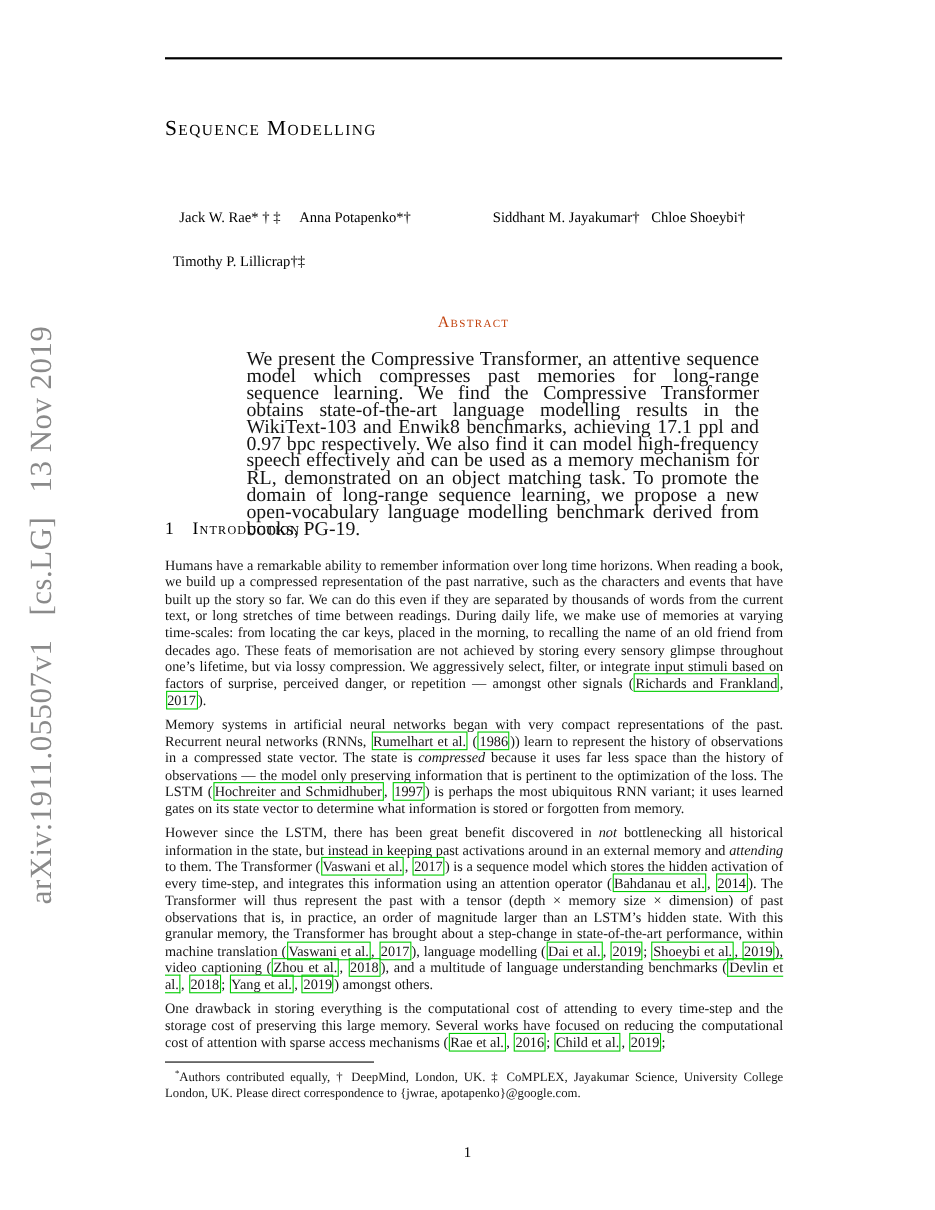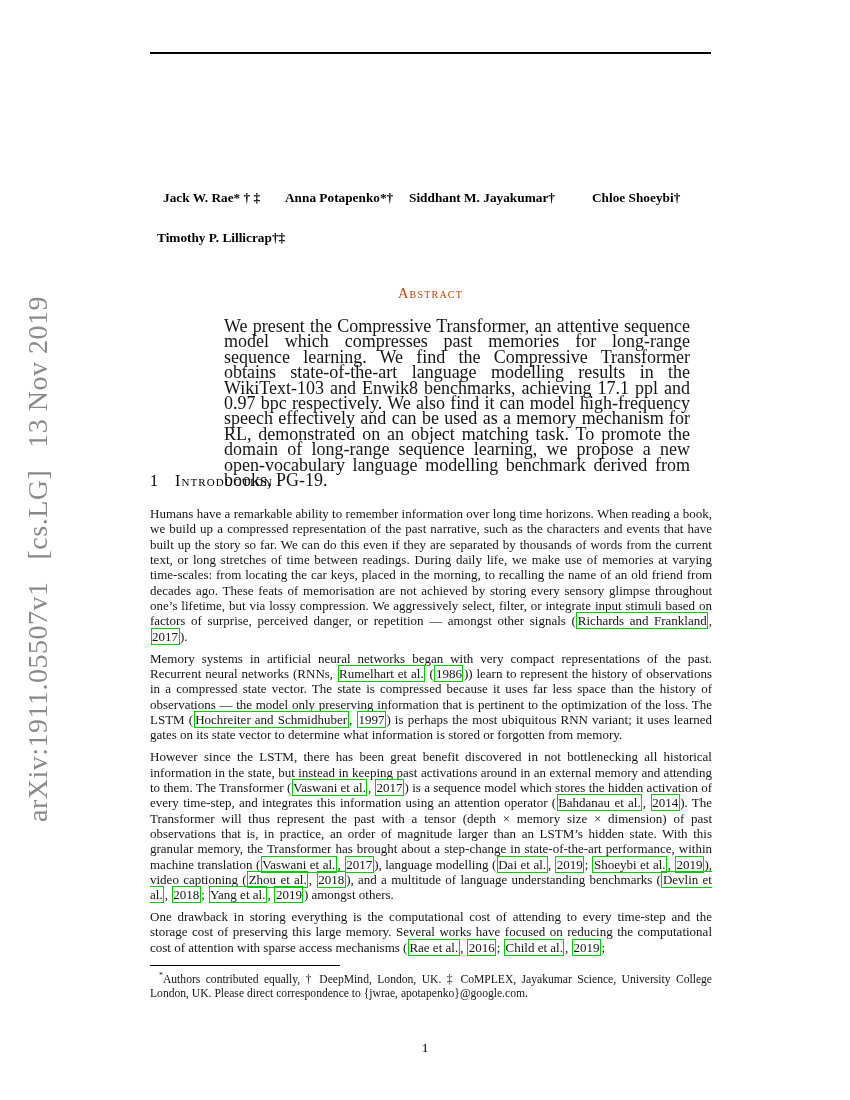--- a/index.html
+++ b/index.html
@@ -33,26 +33,26 @@
   .title {
     position:absolute; left:150px; top:103px; width:561px;
     font-variant-caps:small-caps;
     font-size:19.5px; line-height:29.5px;
     letter-spacing:1.3px; color:#000;
   }
   .title-l1 { text-align:justify; text-align-last:justify; }
 
   .author {
     position:absolute;
-    font-weight:bold; font-size:13.3px; color:#000;
+    font-weight:normal; font-size:13.3px; color:#000;
     white-space:nowrap;
   }
   .a1 { left:163px; top:190px; }
-  .a2 { left:285px; top:190px; }
-  .a3 { left:409px; top:190px; }
+  .a2 { left:272px; top:190px; }
+  .a3 { left:448px; top:190px; }
   .a4 { left:592px; top:190px; }
   .a5 { left:157px; top:230px; }
 
   .abs-head {
     position:absolute; left:150px; top:285px; width:561px;
     text-align:center;
     font-variant-caps:small-caps;
     font-size:14.5px; letter-spacing:1.2px; color:#c2410c;
   }
   .abs-text {
@@ -75,21 +75,21 @@
   .body-par {
     margin:0 0 6.5px 0;
     font-size:13px; line-height:15.35px;
     text-align:justify;
   }
   .cite {
     border:1px solid var(--cite-color,#00cc00);
     padding:0 0.5px;
     margin:0 0.5px;
   }
-  .it { }
+  .it { font-style:italic; }
   .sup { vertical-align:super; font-size:0.68em; }
 
   .foot-rule {
     width:190px; height:1px; background:#000;
     margin:10px 0 3px 0;
   }
   .foot-text {
     font-size:11.6px; line-height:13.8px;
     text-align:justify; text-indent:9px;
   }
@@ -104,20 +104,21 @@
 
 <div class="page">
 
   <div class="watermark">
     <span>arXiv:1911.05507v1</span><span class="wm-gap">[cs.LG]</span><span class="wm-gap">13 Nov 2019</span>
   </div>
 
   <div class="toprule"></div>
 
   <div class="title">
+    <div class="title-l2">Sequence Modelling</div>
   </div>
 
   <span class="author a1">Jack W. Rae* † ‡</span>
   <span class="author a2">Anna Potapenko*†</span>
   <span class="author a3">Siddhant M. Jayakumar†</span>
   <span class="author a4">Chloe Shoeybi†</span>
   <span class="author a5">Timothy P. Lillicrap†‡</span>
 
   <div class="abs-head">Abstract</div>
   <div class="abs-text">We present the Compressive Transformer, an attentive sequence model which compresses past memories for long-range sequence learning. We find the Compressive Transformer obtains state-of-the-art language modelling results in the WikiText-103 and Enwik8 benchmarks, achieving 17.1 ppl and 0.97 bpc respectively. We also find it can model high-frequency speech effectively and can be used as a memory mechanism for RL, demonstrated on an object matching task. To promote the domain of long-range sequence learning, we propose a new open-vocabulary language modelling benchmark derived from books, PG-19.</div>

